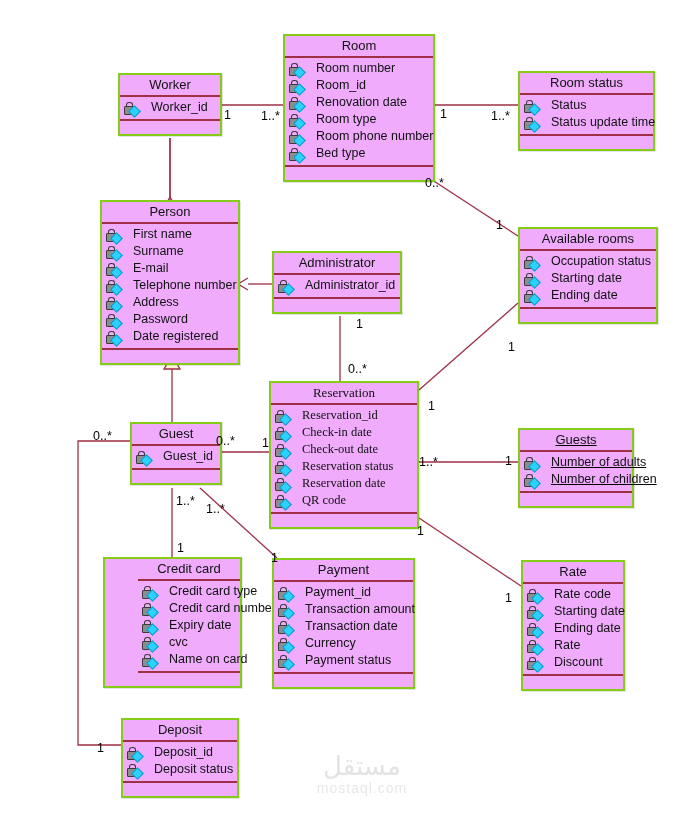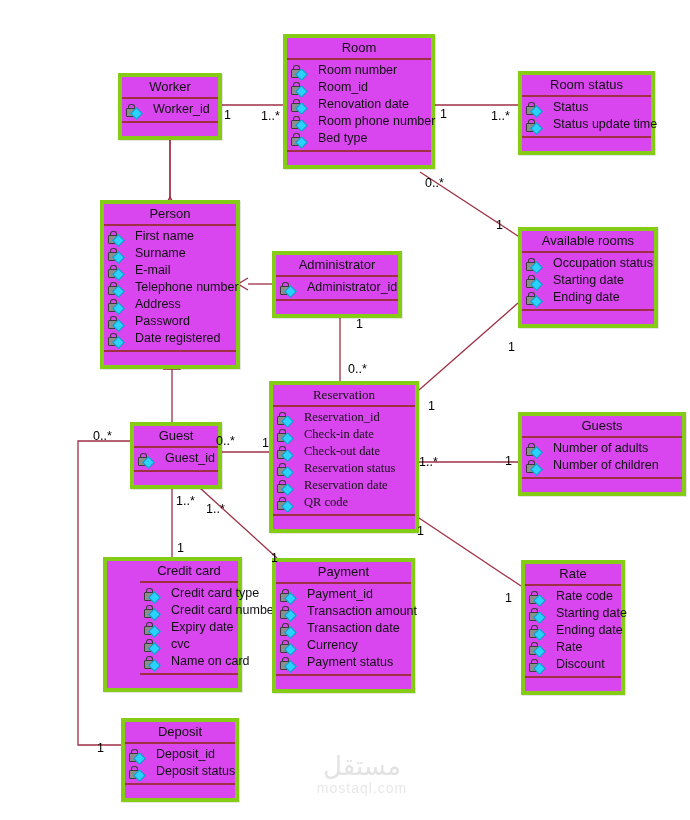--- a/index.html
+++ b/index.html
@@ -23,22 +23,22 @@
     position: absolute;
     left: 0;
     top: 0;
     width: 690px;
     height: 820px;
     pointer-events: none;
   }
   .uml-class {
     position: absolute;
     box-sizing: border-box;
-    background: #d946ef;
-    border: 4px solid #84cc16;
+    background: #f0abfc;
+    border: 2px solid #84cc16;
     box-shadow: 1px 1px 0 rgba(0,0,0,0.10);
     z-index: 5;
   }
   .uml-title {
     text-align: center;
     font-size: 13px;
     color: #111111;
     padding: 2px 4px 3px 4px;
     border-bottom: 2px solid #9e2f45;
     line-height: 15px;
@@ -216,20 +216,28 @@
             <span class="diamond"></span>
           </span>
           <span class="attr-label">Renovation date</span>
         </div>
         <div class="attr-row">
           <span class="attr-icon">
             <span class="lock-shackle"></span>
             <span class="lock-body"></span>
             <span class="diamond"></span>
           </span>
+          <span class="attr-label">Room type</span>
+        </div>
+        <div class="attr-row">
+          <span class="attr-icon">
+            <span class="lock-shackle"></span>
+            <span class="lock-body"></span>
+            <span class="diamond"></span>
+          </span>
           <span class="attr-label">Room phone number</span>
         </div>
         <div class="attr-row">
           <span class="attr-icon">
             <span class="lock-shackle"></span>
             <span class="lock-body"></span>
             <span class="diamond"></span>
           </span>
           <span class="attr-label">Bed type</span>
         </div>
@@ -439,21 +447,21 @@
           <span class="attr-icon">
             <span class="lock-shackle"></span>
             <span class="lock-body"></span>
             <span class="diamond"></span>
           </span>
           <span class="attr-label">Guest_id</span>
         </div>
       </div>
       <div class="uml-ops"></div>
     </div>
-    <div class="uml-class" style="left: 518px; top: 412px; width: 168px;">
+    <div class="uml-class" style="left: 518px; top: 428px; width: 116px; text-decoration: underline;">
       <div class="uml-title">Guests</div>
       <div class="uml-attrs">
         <div class="attr-row">
           <span class="attr-icon">
             <span class="lock-shackle"></span>
             <span class="lock-body"></span>
             <span class="diamond"></span>
           </span>
           <span class="attr-label">Number of adults</span>
         </div>

